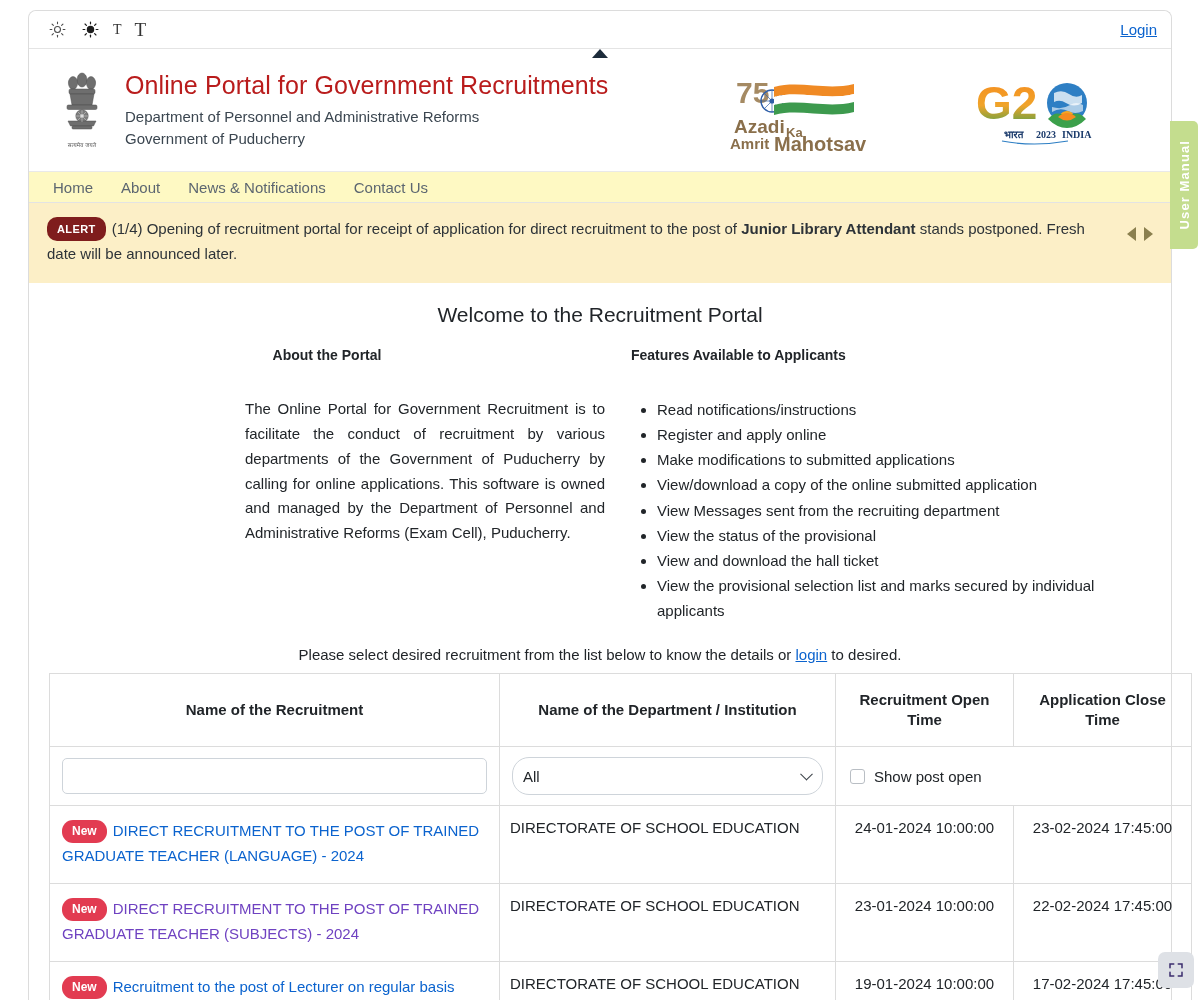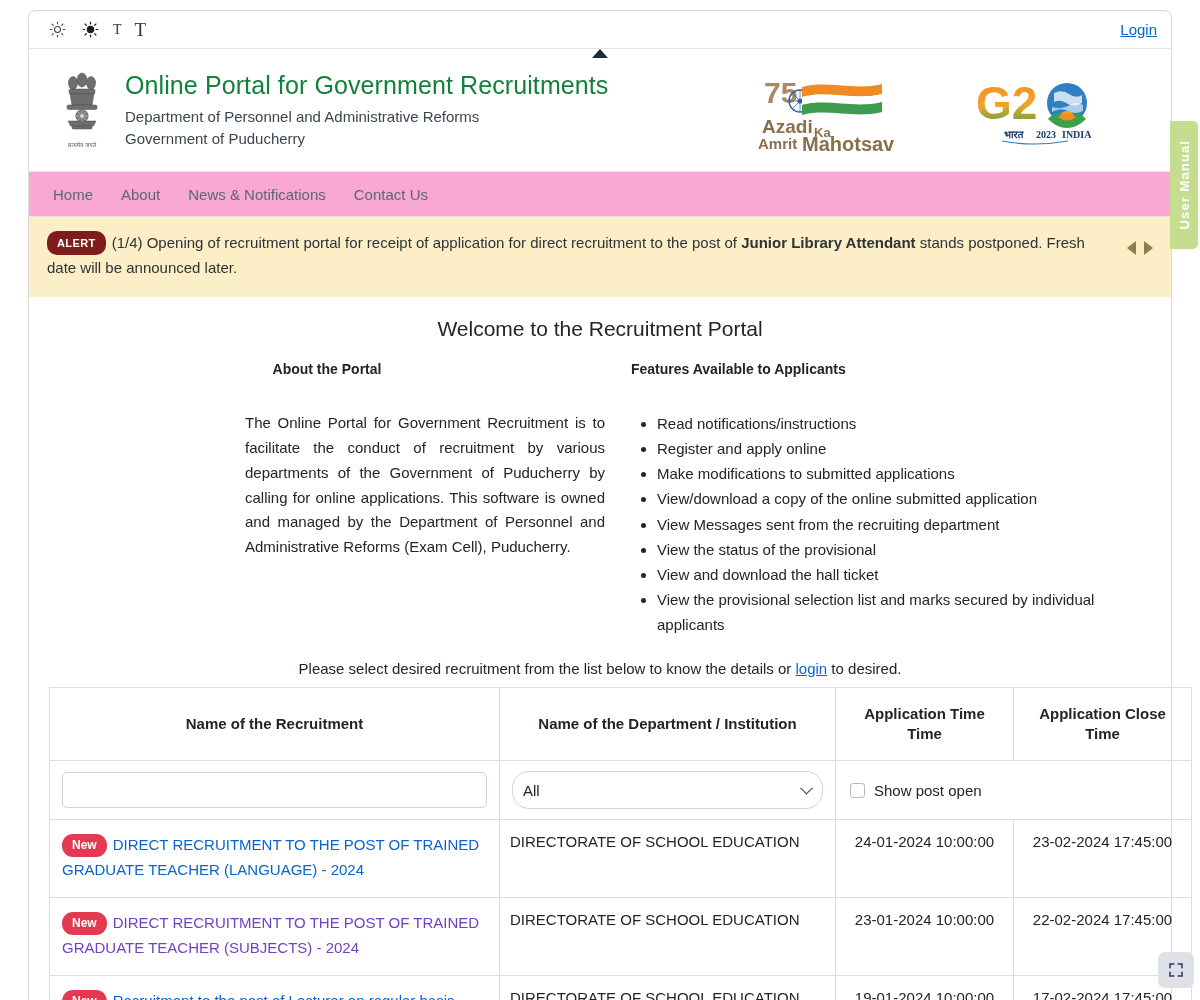--- a/index.html
+++ b/index.html
@@ -74,35 +74,35 @@
   .emblem {
     width: 54px; height: 82px;
     margin-left: 8px; margin-right: 16px;
     display: flex; flex-direction: column; align-items: center; justify-content: flex-end;
     flex: 0 0 auto;
   }
   .emblem svg { display:block; }
   .emblem .motto { font-size: 5.5px; color: #555; margin-top: 1px; letter-spacing:.2px; }
   .titles { padding-top: 4px; }
   .site-title {
-    font-size: 25px; font-weight: 400; color: #15803d;
+    font-size: 25px; font-weight: 400; color: #b91c1c;
     letter-spacing: .1px; line-height: 1.15; margin: 0 0 6px 0; text-align: center;
   }
   .site-sub { font-size: 15px; color: #3b4650; line-height: 1.45; }
 
   .logos { margin-left: auto; display: flex; align-items: center; gap: 66px; padding-right: 54px; }
   .logo-azadi { width: 150px; }
-  .logo-g20 { width: 125px; text-align: center; }
+  .logo-g20 { width: 125px; text-align: center; margin-left: 28px; }
 
   
   .nav {
-    background: #f9a8d4;
+    background: #fef9c3;
     border-top: 1px solid #e9e9e9;
     border-bottom: 1px solid #e3e3e3;
-    height: 46px;
+    height: 32px;
     display: flex; align-items: center;
     padding-left: 20px;
     gap: 20px;
   }
   .nav a {
     font-size: 15px; color: #5c6670; text-decoration: none; cursor: pointer;
     padding: 2px 4px;
   }
 
   
@@ -385,21 +385,21 @@
         <span>Please select desired recruitment from the list below to know the details or</span>
         <a>login</a>
         <span>to desired.</span>
       </div>
 
       <table class="rt">
         <thead>
           <tr>
             <th class="c1">Name of the Recruitment</th>
             <th class="c2">Name of the Department / Institution</th>
-            <th class="c3">Application Time Time</th>
+            <th class="c3">Recruitment Open Time</th>
             <th class="c4">Application Close Time</th>
           </tr>
           <tr>
             <td class="filter">
               <input class="txt-input" type="text" placeholder="" style="">
             </td>
             <td class="filter">
               <div class="sel-wrap">
                 <div class="sel">
                   <span>All</span>

